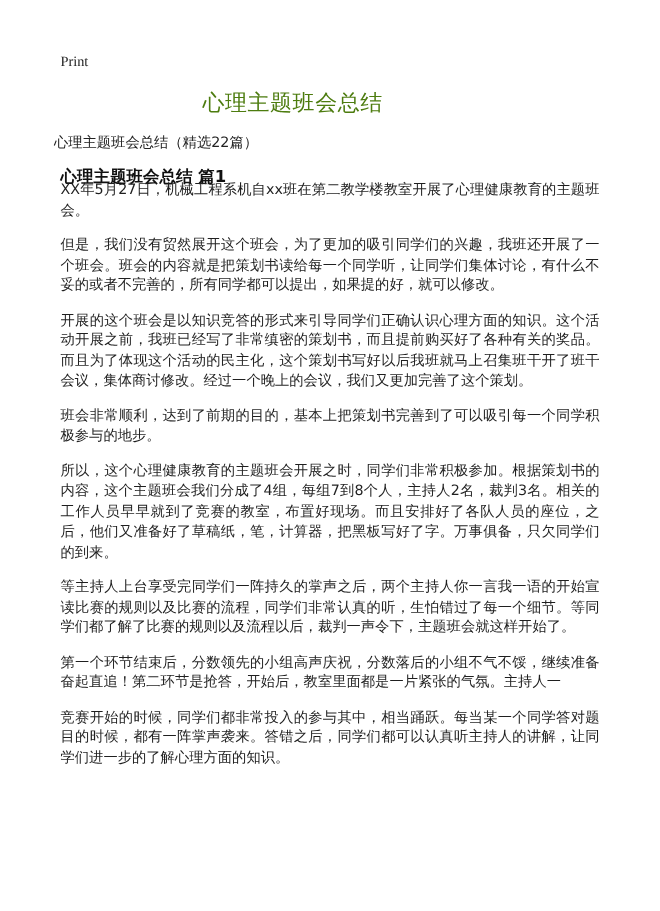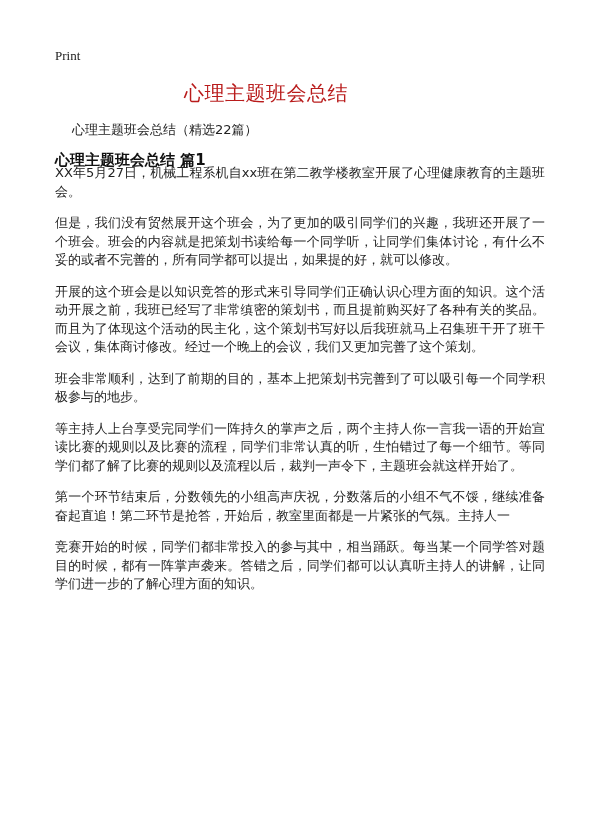--- a/index.html
+++ b/index.html
@@ -24,27 +24,27 @@
       color: #222;
     }
     .doc-title {
       position: absolute;
       left: 0;
       top: 80px;
       width: 532px;
       text-align: center;
       font-size: 20px;
       font-weight: normal;
-      color: #b91c1c;
+      color: #4d7c0f;
       margin: 0;
       letter-spacing: 0.5px;
     }
     .doc-subtitle {
       position: absolute;
-      left: 72px;
+      left: 49px;
       top: 121px;
       font-size: 13px;
       color: #222;
       margin: 0;
     }
     .section-heading {
       position: absolute;
       left: 55px;
       top: 151px;
       font-size: 15px;
@@ -76,16 +76,17 @@
 
 <p class="doc-subtitle">心理主题班会总结（精选22篇）</p>
 
 <h2 class="section-heading">心理主题班会总结 篇1</h2>
 
 <div class="body-text">
   <p class="para">XX年5月27日，机械工程系机自xx班在第二教学楼教室开展了心理健康教育的主题班会。</p>
   <p class="para">但是，我们没有贸然展开这个班会，为了更加的吸引同学们的兴趣，我班还开展了一个班会。班会的内容就是把策划书读给每一个同学听，让同学们集体讨论，有什么不妥的或者不完善的，所有同学都可以提出，如果提的好，就可以修改。</p>
   <p class="para">开展的这个班会是以知识竞答的形式来引导同学们正确认识心理方面的知识。这个活动开展之前，我班已经写了非常缜密的策划书，而且提前购买好了各种有关的奖品。而且为了体现这个活动的民主化，这个策划书写好以后我班就马上召集班干开了班干会议，集体商讨修改。经过一个晚上的会议，我们又更加完善了这个策划。</p>
   <p class="para">班会非常顺利，达到了前期的目的，基本上把策划书完善到了可以吸引每一个同学积极参与的地步。</p>
+  <p class="para">所以，这个心理健康教育的主题班会开展之时，同学们非常积极参加。根据策划书的内容，这个主题班会我们分成了4组，每组7到8个人，主持人2名，裁判3名。相关的工作人员早早就到了竞赛的教室，布置好现场。而且安排好了各队人员的座位，之后，他们又准备好了草稿纸，笔，计算器，把黑板写好了字。万事俱备，只欠同学们的到来。</p>
   <p class="para">等主持人上台享受完同学们一阵持久的掌声之后，两个主持人你一言我一语的开始宣读比赛的规则以及比赛的流程，同学们非常认真的听，生怕错过了每一个细节。等同学们都了解了比赛的规则以及流程以后，裁判一声令下，主题班会就这样开始了。</p>
   <p class="para">第一个环节结束后，分数领先的小组高声庆祝，分数落后的小组不气不馁，继续准备奋起直追！第二环节是抢答，开始后，教室里面都是一片紧张的气氛。主持人一</p>
   <p class="para">竞赛开始的时候，同学们都非常投入的参与其中，相当踊跃。每当某一个同学答对题目的时候，都有一阵掌声袭来。答错之后，同学们都可以认真听主持人的讲解，让同学们进一步的了解心理方面的知识。</p>
 </div>
 
 </body></html>

